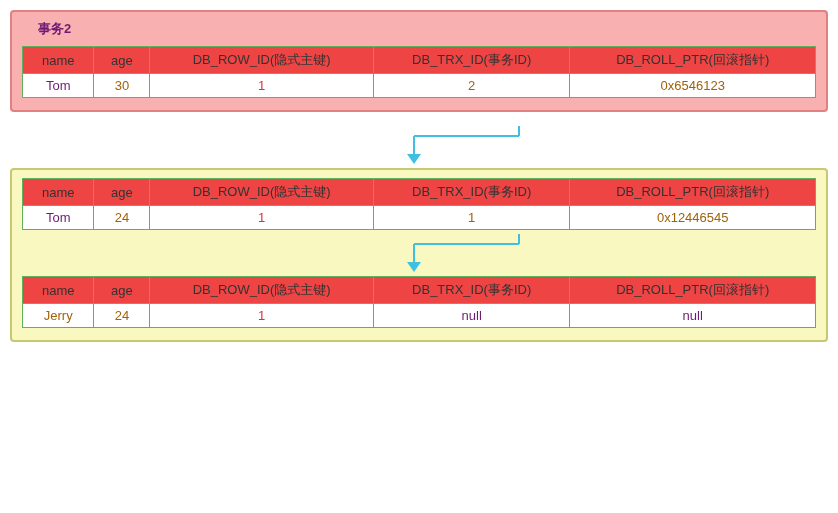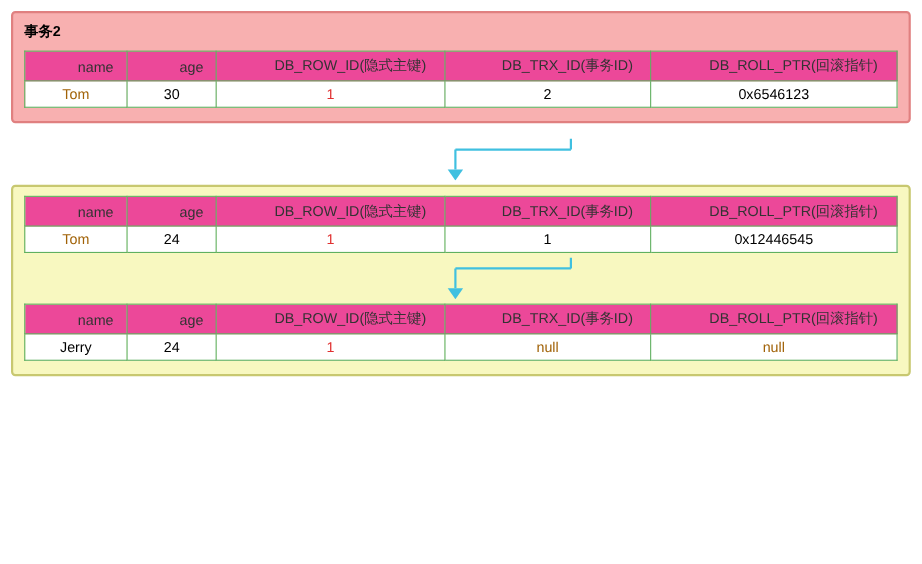--- a/index.html
+++ b/index.html
@@ -27,49 +27,49 @@
 
     .section-box.yellow-bg {
       background-color: #f8f8c0;
       border-color: #c8c870;
     }
 
     .section-title {
       font-size: 13px;
       font-weight: bold;
       margin-bottom: 8px;
-      color: #000000;
+      color: #701a75;
+      margin-left: 16px;
     }
 
     table {
       border-collapse: collapse;
       width: 100%;
     }
 
     th, td {
       border: 1px solid #60b060;
       padding: 4px 8px;
       text-align: center;
       background-color: #fff;
-      color: #000000;
+      color: #a16207;
     }
 
     th {
-      background-color: #ec4899;
+      background-color: #ef4444;
       font-weight: normal;
       color: #333;
-      padding-left: 44px;
     }
 
     td.highlight-red {
       color: #e03030;
     }
 
     td.highlight-blue {
-      color: #a16207;
+      color: #701a75;
     }
 
     
     .arrow-svg {
       display: block;
       margin: 0 auto;
     }
 
     .arrow-area {
       display: flex;

